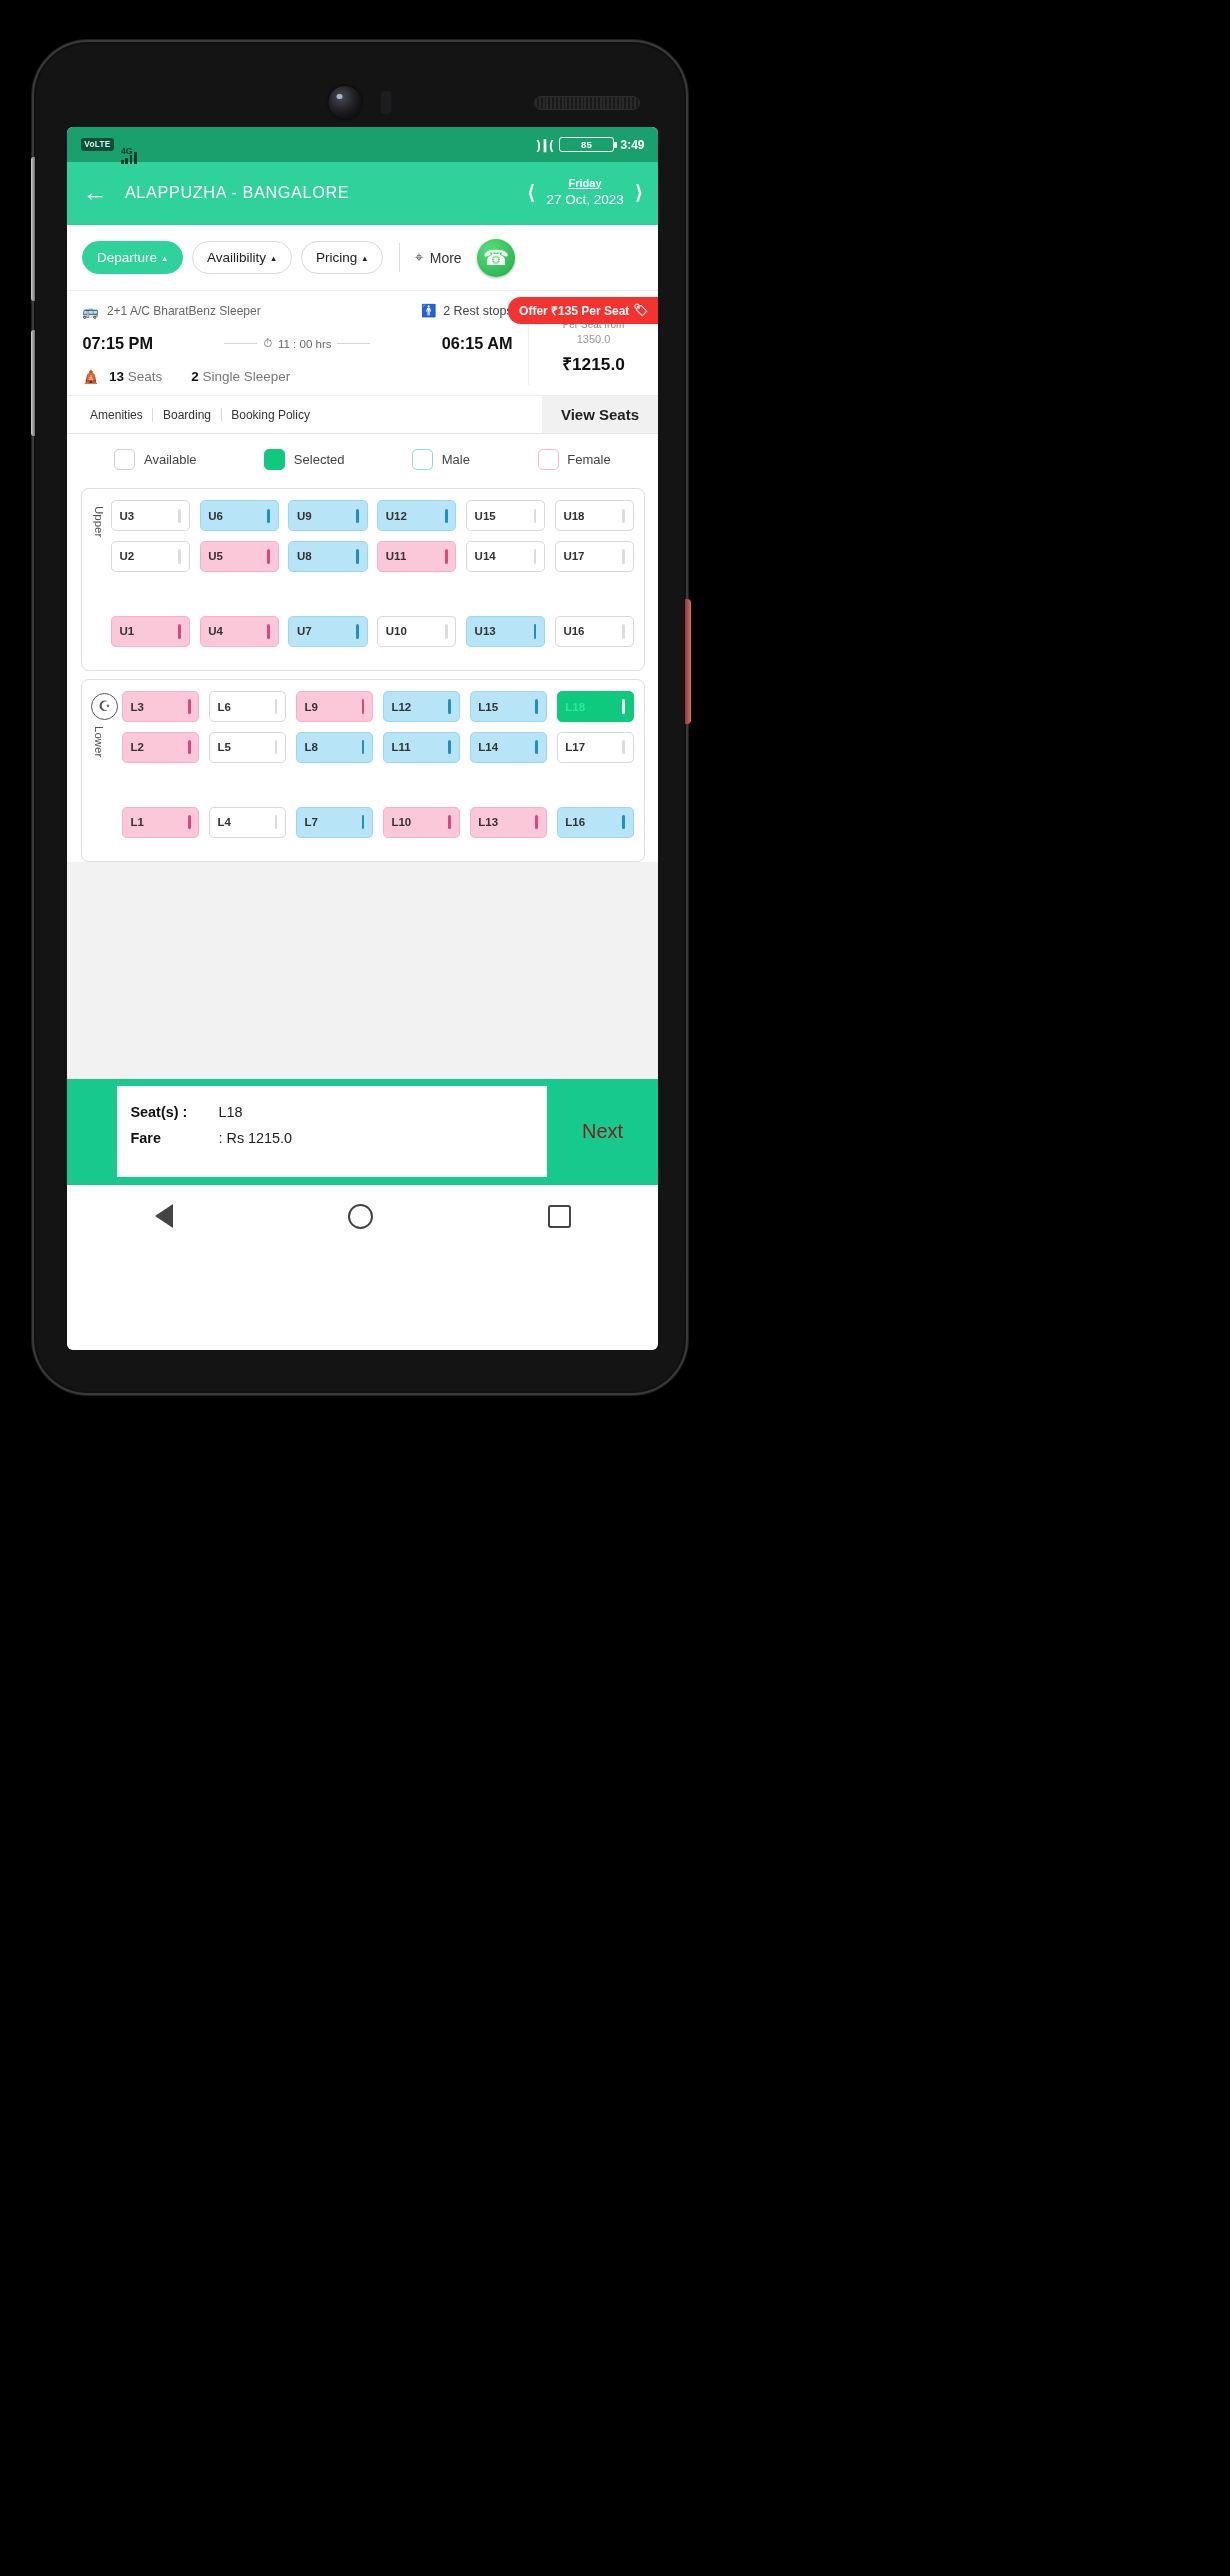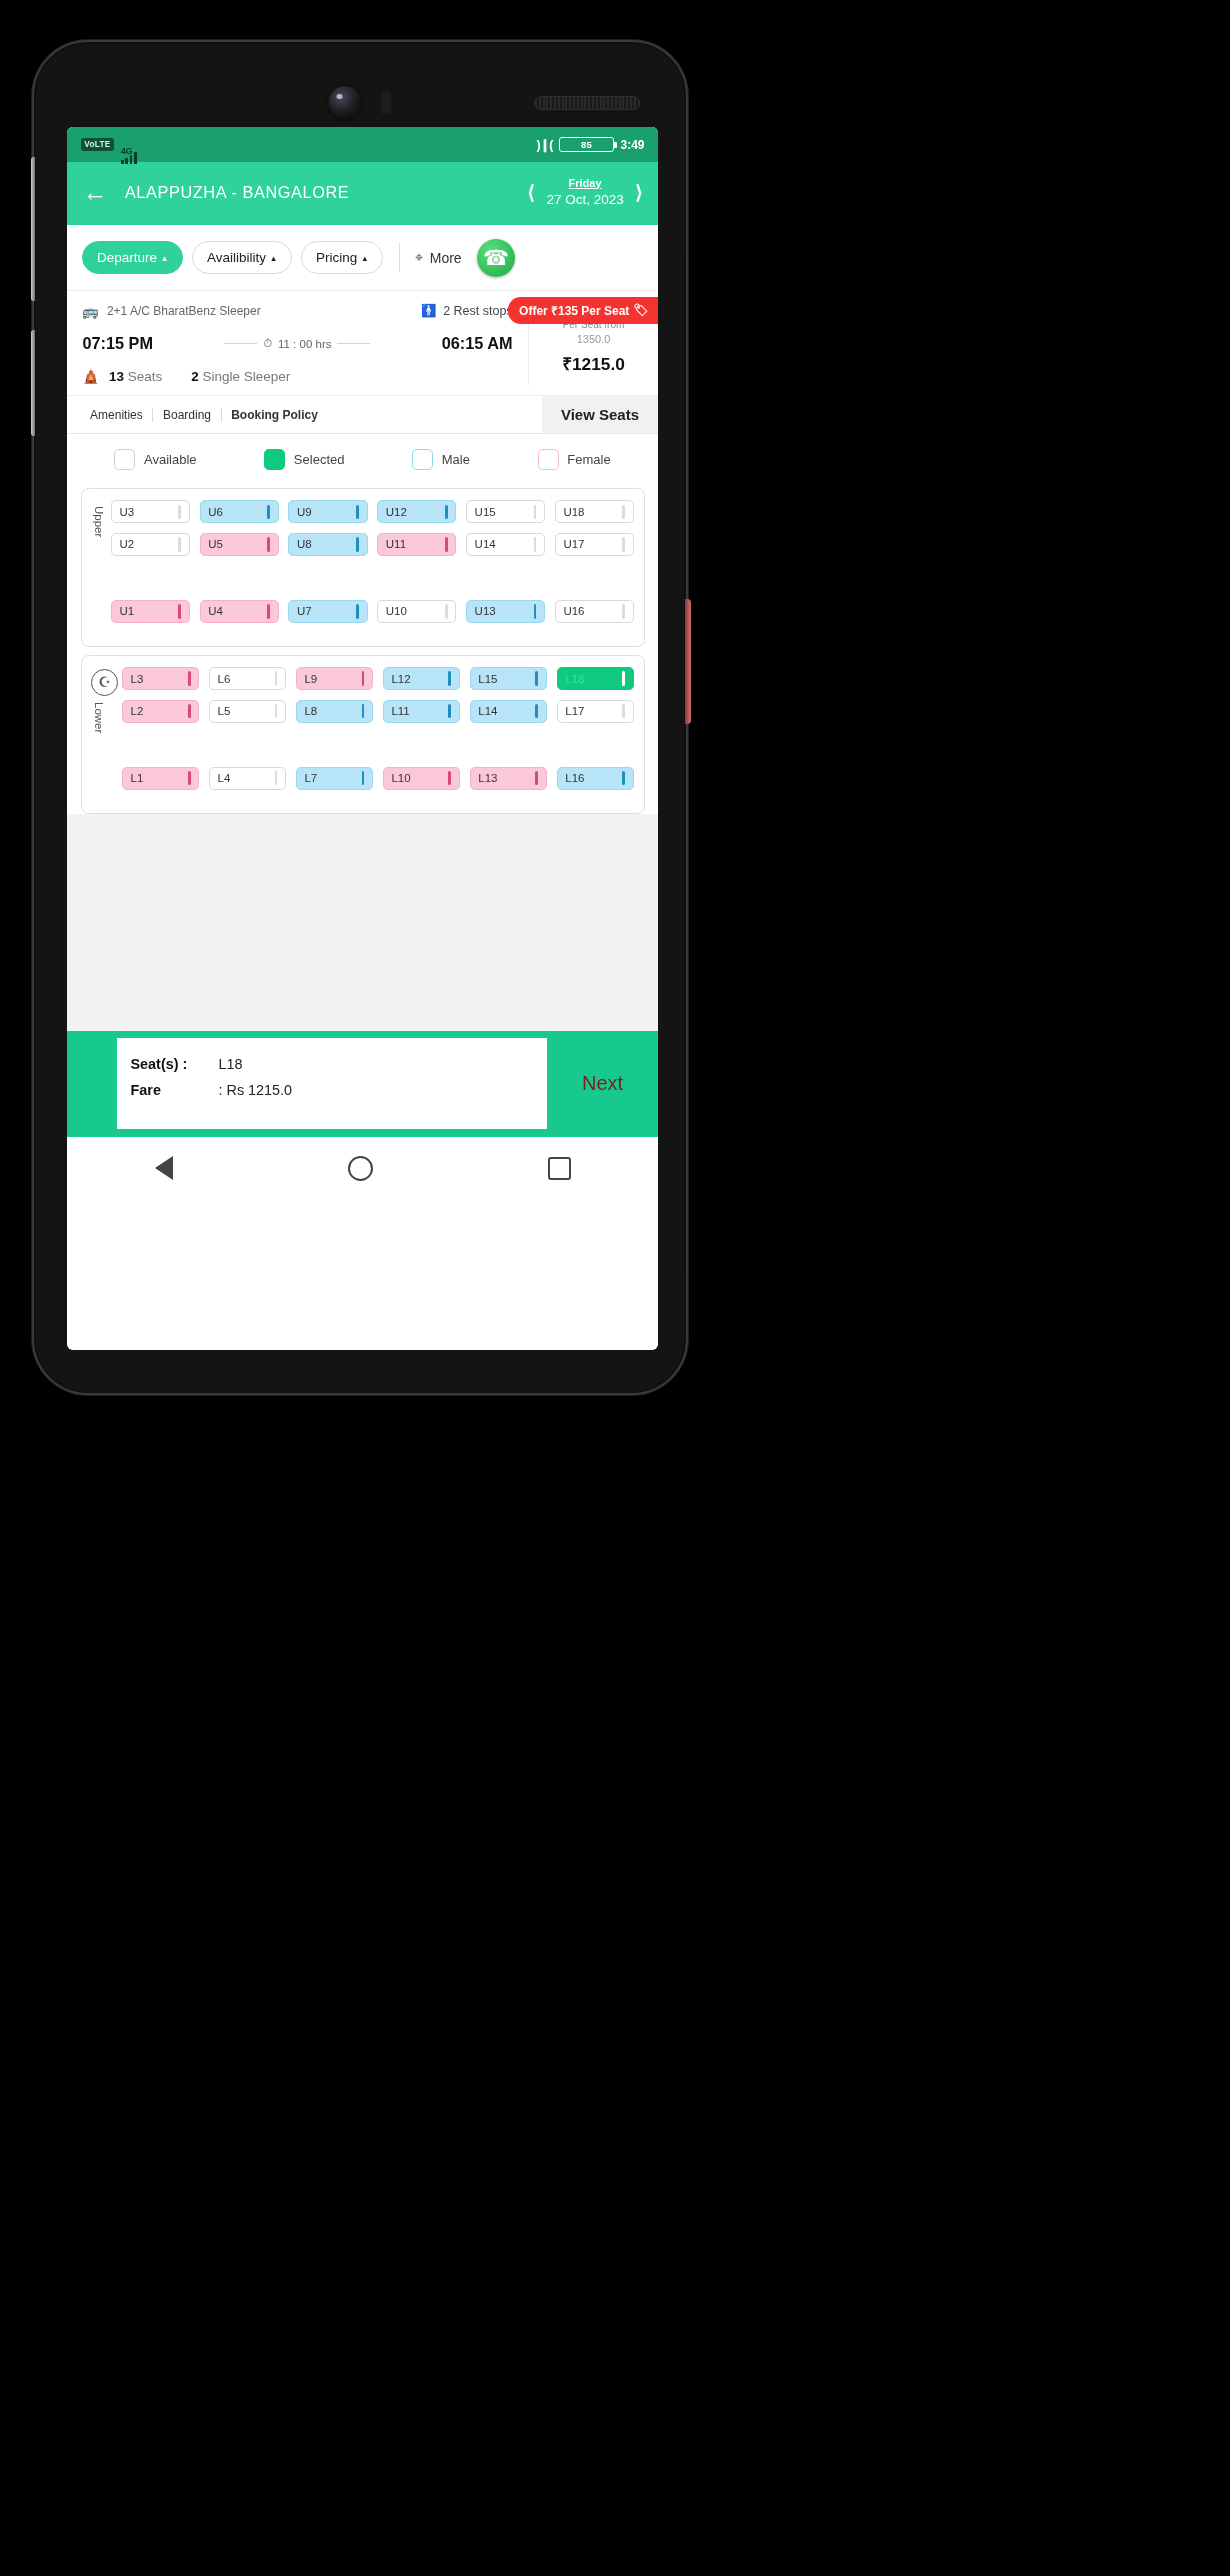--- a/index.html
+++ b/index.html
@@ -145,21 +145,21 @@
   .offer-tag{
     position:absolute; right:0; top:5.8px; background:#f4322f; color:#fff;
     font-size:12px; font-weight:bold; padding:4.8px 9.6px 4.8px 11.5px;
     border-radius:12.5px 0 0 12.5px; display:flex; align-items:center; gap:3.8px;text-align:center;
   }
 
   
   .tabs-row{ display:flex; align-items:stretch; border-bottom:1px solid #e6e6e6; background:#fff;}
   .tabs-left{ flex:1; display:flex; align-items:center; padding:11.5px 7.7px 11.5px 13.5px; gap:0;}
   .tab-item{ font-size:12px; color:#333; padding:0 9.6px; border-right:1px solid #d9d9d9;}
-  .tab-item:last-child{ border-right:none;font-weight:bold; }
+  .tab-item:last-child{ border-right:none; }
   .view-seats{
     width:116px; background:#f1f1f1; display:flex; align-items:center; justify-content:center;
     font-size:15px; font-weight:bold; color:#222;
   }
 
   
   .legend{ display:flex; align-items:center; justify-content:space-around; padding:15.4px 13.5px 9.6px 13.5px; background:#fff;}
   .leg{ display:flex; align-items:center; gap:8.7px; font-size:13px; color:#444;}
   .swatch{ width:21px;height:21px;border-radius:4.8px;border:1.4px solid #cfcfcf; background:#fff;}
   .swatch.sel{ background:#0ec97e; border-color:#0ec97e;}
@@ -172,23 +172,23 @@
     padding:11.5px 9.6px 13.5px 9.6px; background:#fff; position:relative; display:flex;
   }
   .deck-label{
     writing-mode:vertical-rl; text-orientation:mixed;
     font-size:11.5px; color:#555; padding:0 5.8px 0 1.9px; align-self:flex-start; margin-top:5.8px;
   }
   .deck-body{ flex:1; }
   .seat-row{ display:flex; gap:9.6px; margin-bottom:9.6px; }
   .seat-row.gap-row{ margin-top:44px; }
   .seat{
-    flex:1; height:23px; border:1.3px solid #d8d8d8; border-radius:4.8px;
+    flex:1; height:31px; border:1.3px solid #d8d8d8; border-radius:4.8px;
     display:flex; align-items:center; justify-content:space-between;
-    padding:0 7.7px; font-size:11.5px; color:#333; background:#fff;
+    padding:0 7.7px; font-size:11.5px; color:#333; background:#fff;font-weight:bold;
   }
   .seat .bar{ width:2.9px; height:14.4px; border-radius:1.9px; background:#dcdcdc; }
   .seat.male{ background:#b7e4f7; border-color:#9ad7f0; }
   .seat.male .bar{ background:#1f8fc0; }
   .seat.female{ background:#fbc8da; border-color:#f6b0c9; }
   .seat.female .bar{ background:#d6487e; }
   .seat.selected{ background:#0ec97e; border-color:#0ec97e; color:#2de8a0; }
   .seat.selected .bar{ background:#ffffff; }
   .wheel{
     width:27px;height:27px;border-radius:50%;border:1.9px solid #555;

